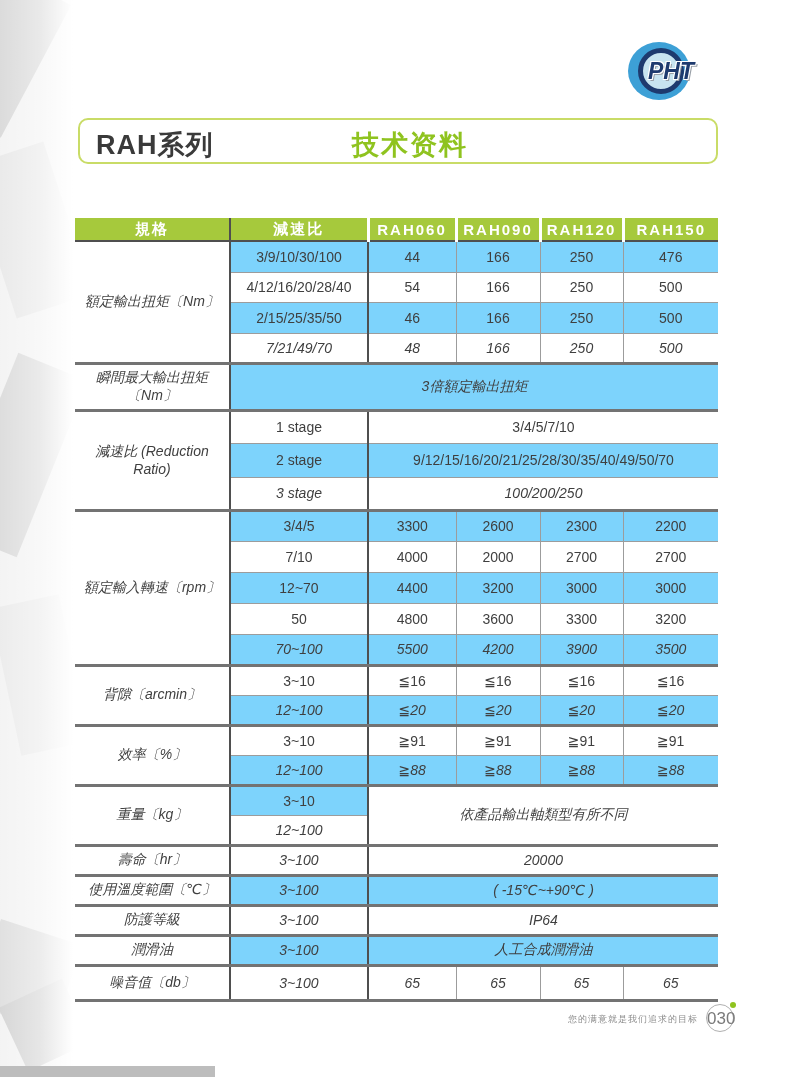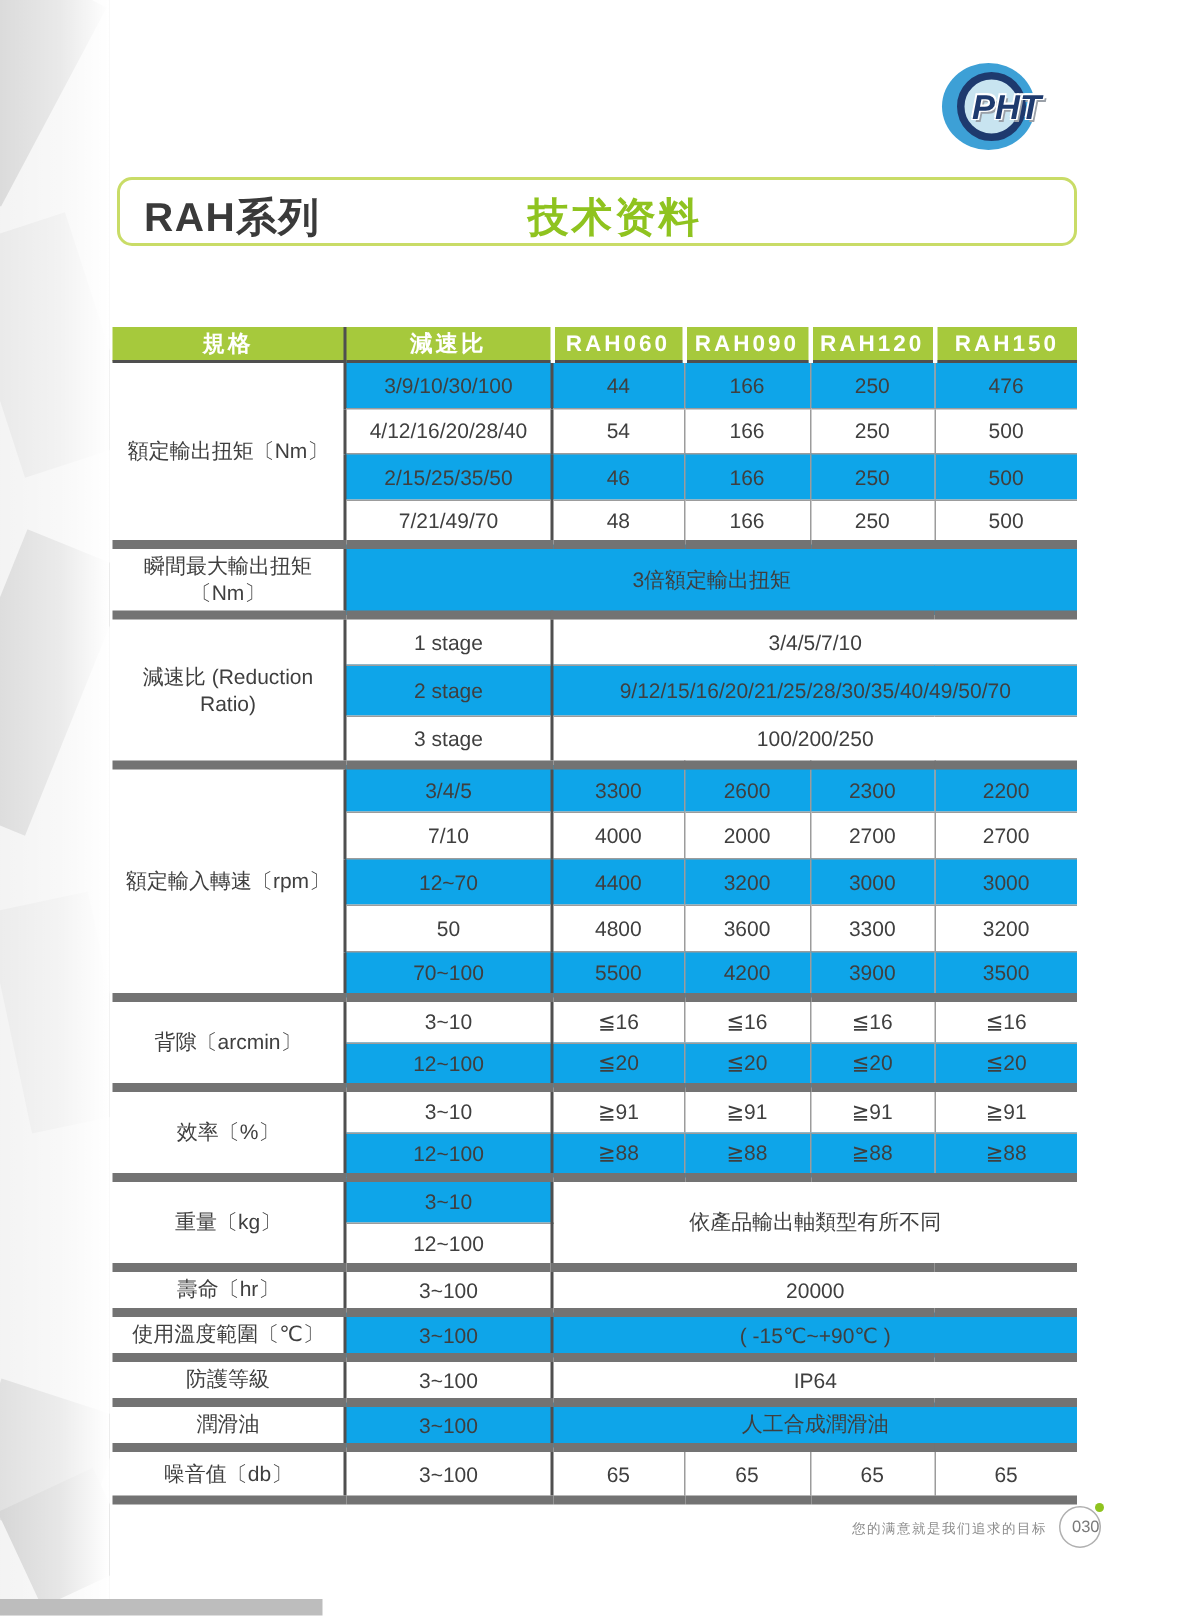--- a/index.html
+++ b/index.html
@@ -50,30 +50,30 @@
        letter-spacing:2px; height:23px; border-bottom:2px solid #4f4f4f;margin-top:40px; }
   th.sep-dark  { border-left:2px solid #4f4f4f; }
   th.sep-white { border-left:3px solid #ffffff; }
   td { font-size:14px; text-align:center; vertical-align:middle; color:#3f3f3f; }
   td.lab { background:#ffffff; font-size:14px; }
   td.r   { border-left:2px solid #4f4f4f; }   
   td.v3  { border-left:2px solid #4f4f4f; }   
   td.v   { border-left:1px solid #9c9c9c; }   
   td.m25 { border-left:2px solid #4f4f4f; }   
   td.m36 { border-left:2px solid #4f4f4f; }   
-  td.g   { background:#0ea5e9; }
+  td.g   { background:#7dd3fc; }
   td.bl  { border-bottom:1px solid #9c9c9c; } 
-  td.db  { border-bottom:6px solid #737373; } 
+  td.db  { border-bottom:3px solid #737373;font-style:italic; } 
 
   
   .footer { position:absolute; left:0; top:1000px; width:790px; height:40px; }
   .slogan { position:absolute; right:92px; top:13px; font-size:9px; color:#8c8c8c; letter-spacing:1px; }
   .page-circle { position:absolute; right:56px; top:4px; width:28px; height:28px;
                  border:1px solid #b0b0b0; border-radius:50%; background:#fff;
-                 text-align:right; line-height:27px; font-size:11px; color:#7a7a7a; }
+                 text-align:center; line-height:27px; font-size:17px; color:#7a7a7a; }
   .page-dot { position:absolute; right:54px; top:2px; width:6px; height:6px;
               border-radius:50%; background:#8fc31f; }
 </style>
 </head>
 <body>
 
 <div class="strip">
   <div class="sh sh1"></div>
   <div class="sh sh2"></div>
   <div class="sh sh3"></div>

